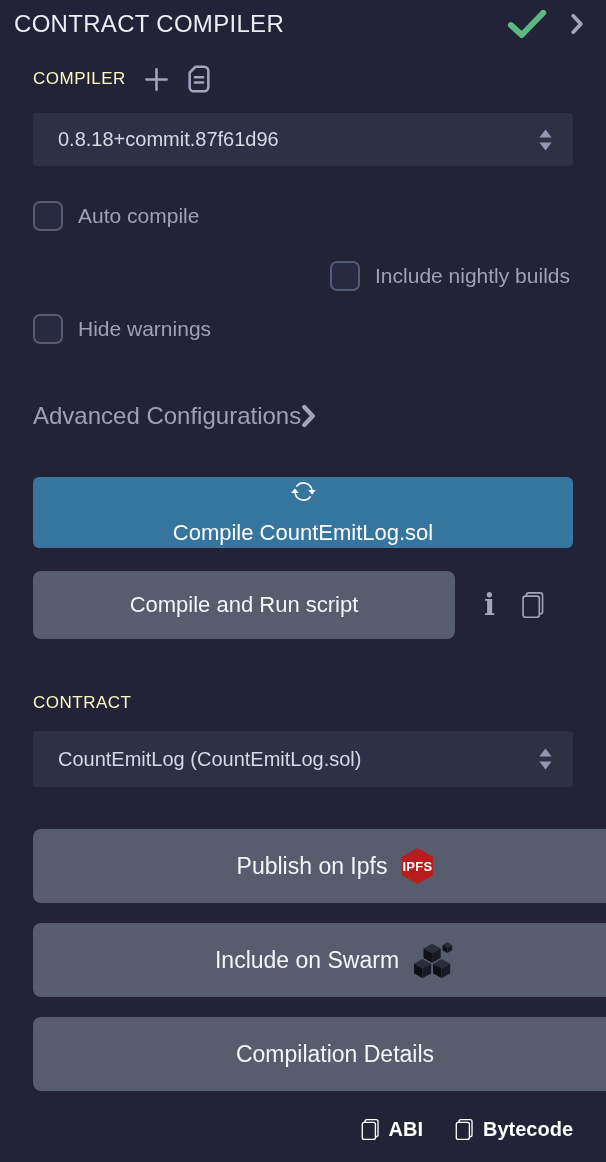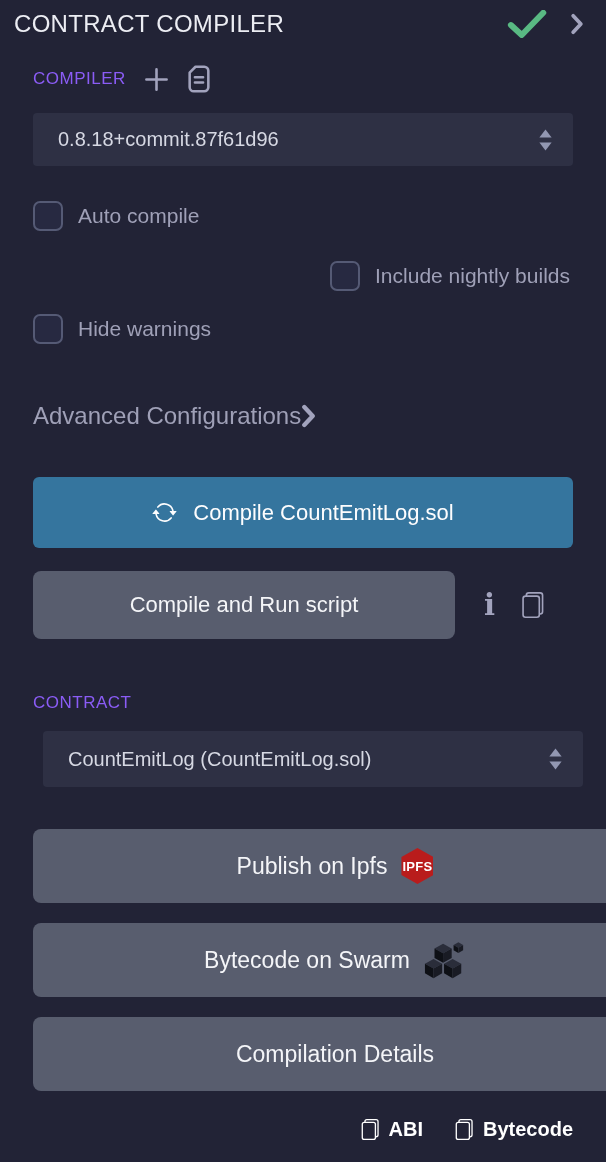--- a/index.html
+++ b/index.html
@@ -16,31 +16,31 @@
   
   .panel-header { display:flex; align-items:center; justify-content:space-between;
     padding:10px 22px 0 14px; }
   .panel-title { font-size:24px; font-weight:500; color:#ecedf3; letter-spacing:0.3px; }
   .header-icons { display:flex; align-items:center; gap:22px; }
 
   .content { padding:0 33px; }
 
   
   .section-label-row { display:flex; align-items:center; gap:17px; margin-top:26px; height:30px; }
-  .section-label { font-size:17px; color:#8b5cf6; letter-spacing:0.5px; }
+  .section-label { font-size:17px; color:#fef9c3; letter-spacing:0.5px; }
   .contract-label-row { margin-top:53px; height:22px; }
 
   
   .select-box {
     margin-top:19px; height:53px; width:540px;
     background:#2e3044; border-radius:4px;
     display:flex; align-items:center; justify-content:space-between;
     padding:0 20px 0 25px; cursor:pointer;
   }
-  .select-box.contract { margin-top:17px; height:56px;margin-left:10px; }
+  .select-box.contract { margin-top:17px; height:56px; }
   .select-value { font-size:20px; color:#d6d8e3; }
 
   
   .check-row { display:flex; align-items:center; gap:15px; height:31px; }
   .check-row.nightly { margin-top:29px; justify-content:flex-end; padding-right:3px; }
   .check-row.auto { margin-top:34px; }
   .check-row.hide { margin-top:22px; }
   .checkbox {
     width:30px; height:30px; border-radius:7px;
     border:2px solid #555a75; background:#272941; cursor:pointer; flex:none;
@@ -51,21 +51,21 @@
   .advanced-row { margin-top:58px; display:flex; align-items:center; justify-content:flex-start;
     cursor:pointer; padding-right:2px; }
   .advanced-label { font-size:24px; color:#9fa0b7; }
 
   
   .btn { border:none; cursor:pointer; font-family:"Liberation Sans", sans-serif; }
   .btn-primary {
     margin-top:47px; width:540px; height:71px;
     background:#35759e; border-radius:6px;
     display:flex; align-items:center; justify-content:center; gap:16px;
-    color:#fdfdfe; font-size:22px;
+    color:#fdfdfe; font-size:22px;flex-direction:column;
   }
   .run-row { margin-top:23px; display:flex; align-items:center; }
   .btn-secondary {
     width:422px; height:68px;
     background:#585d6e; border-radius:8px;
     display:flex; align-items:center; justify-content:center; gap:14px;
     color:#f4f5f8; font-size:22px;
   }
   .info-icon {
     margin-left:29px; font-family:"DejaVu Serif", serif; font-weight:bold;
@@ -196,21 +196,21 @@
       </svg>
     </span>
   </div>
 
   <button class="btn btn-publish ipfs">
     <span>Publish on Ipfs</span>
     <span class="ipfs-badge">IPFS</span>
   </button>
 
   <button class="btn btn-publish">
-    <span>Bytecode on Swarm</span>
+    <span>Include on Swarm</span>
     <span class="icon">
       <svg width="42" height="42" viewBox="0 0 44 44">
         <g>
           <polygon points="20,5 29,10 20,15 11,10" fill="#2a2d3a"></polygon>
           <polygon points="11,10 20,15 20,25 11,20" fill="#0e1016"></polygon>
           <polygon points="29,10 20,15 20,25 29,20" fill="#191b24"></polygon>
           <polygon points="10,21 19,26 10,31 1,26" fill="#2a2d3a"></polygon>
           <polygon points="1,26 10,31 10,41 1,36" fill="#0e1016"></polygon>
           <polygon points="19,26 10,31 10,41 19,36" fill="#191b24"></polygon>
           <polygon points="30,21 39,26 30,31 21,26" fill="#2a2d3a"></polygon>

